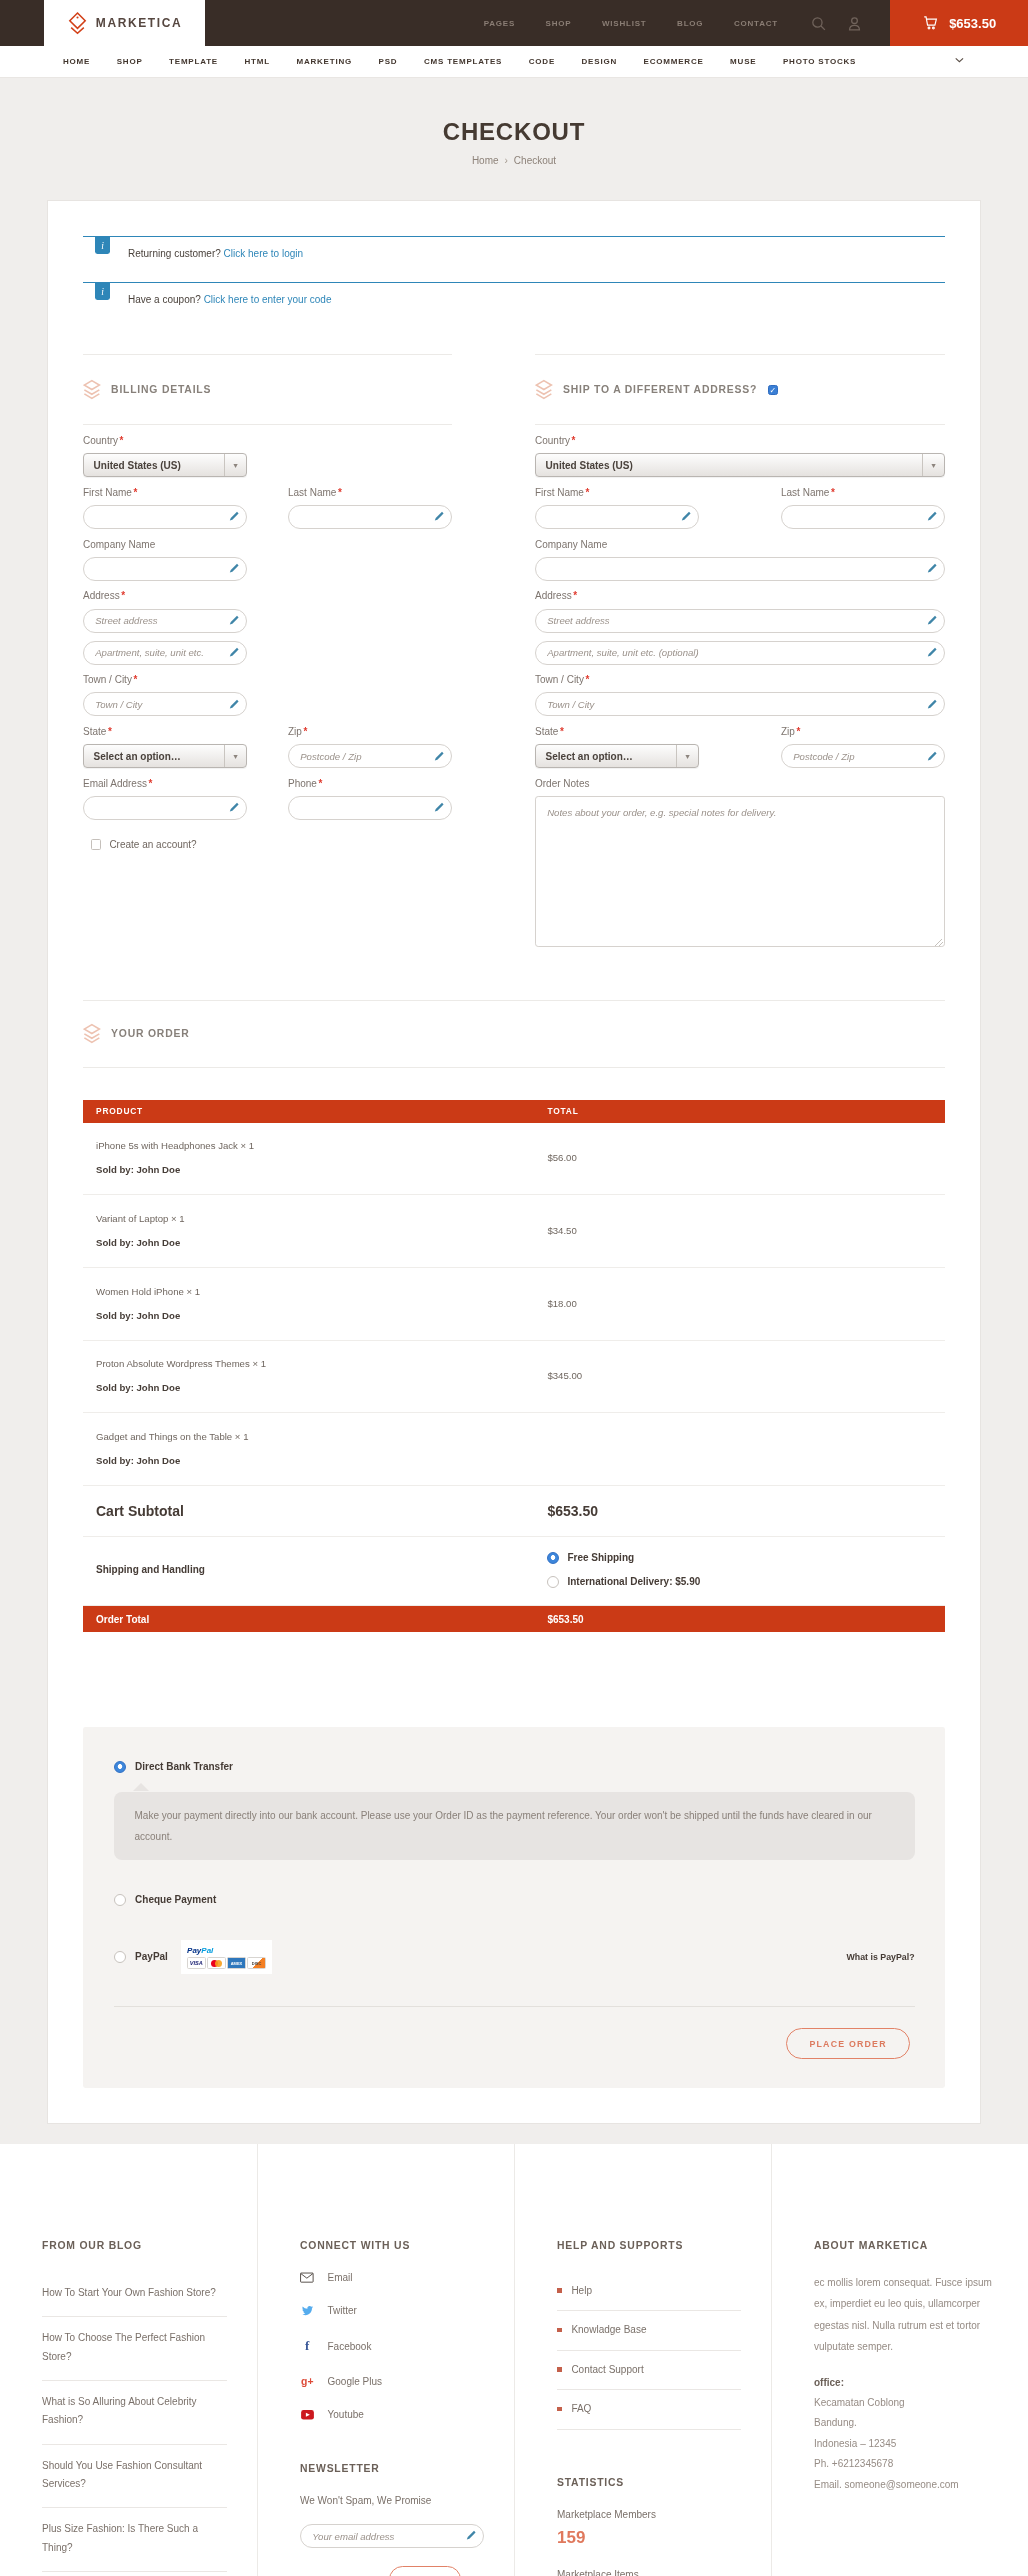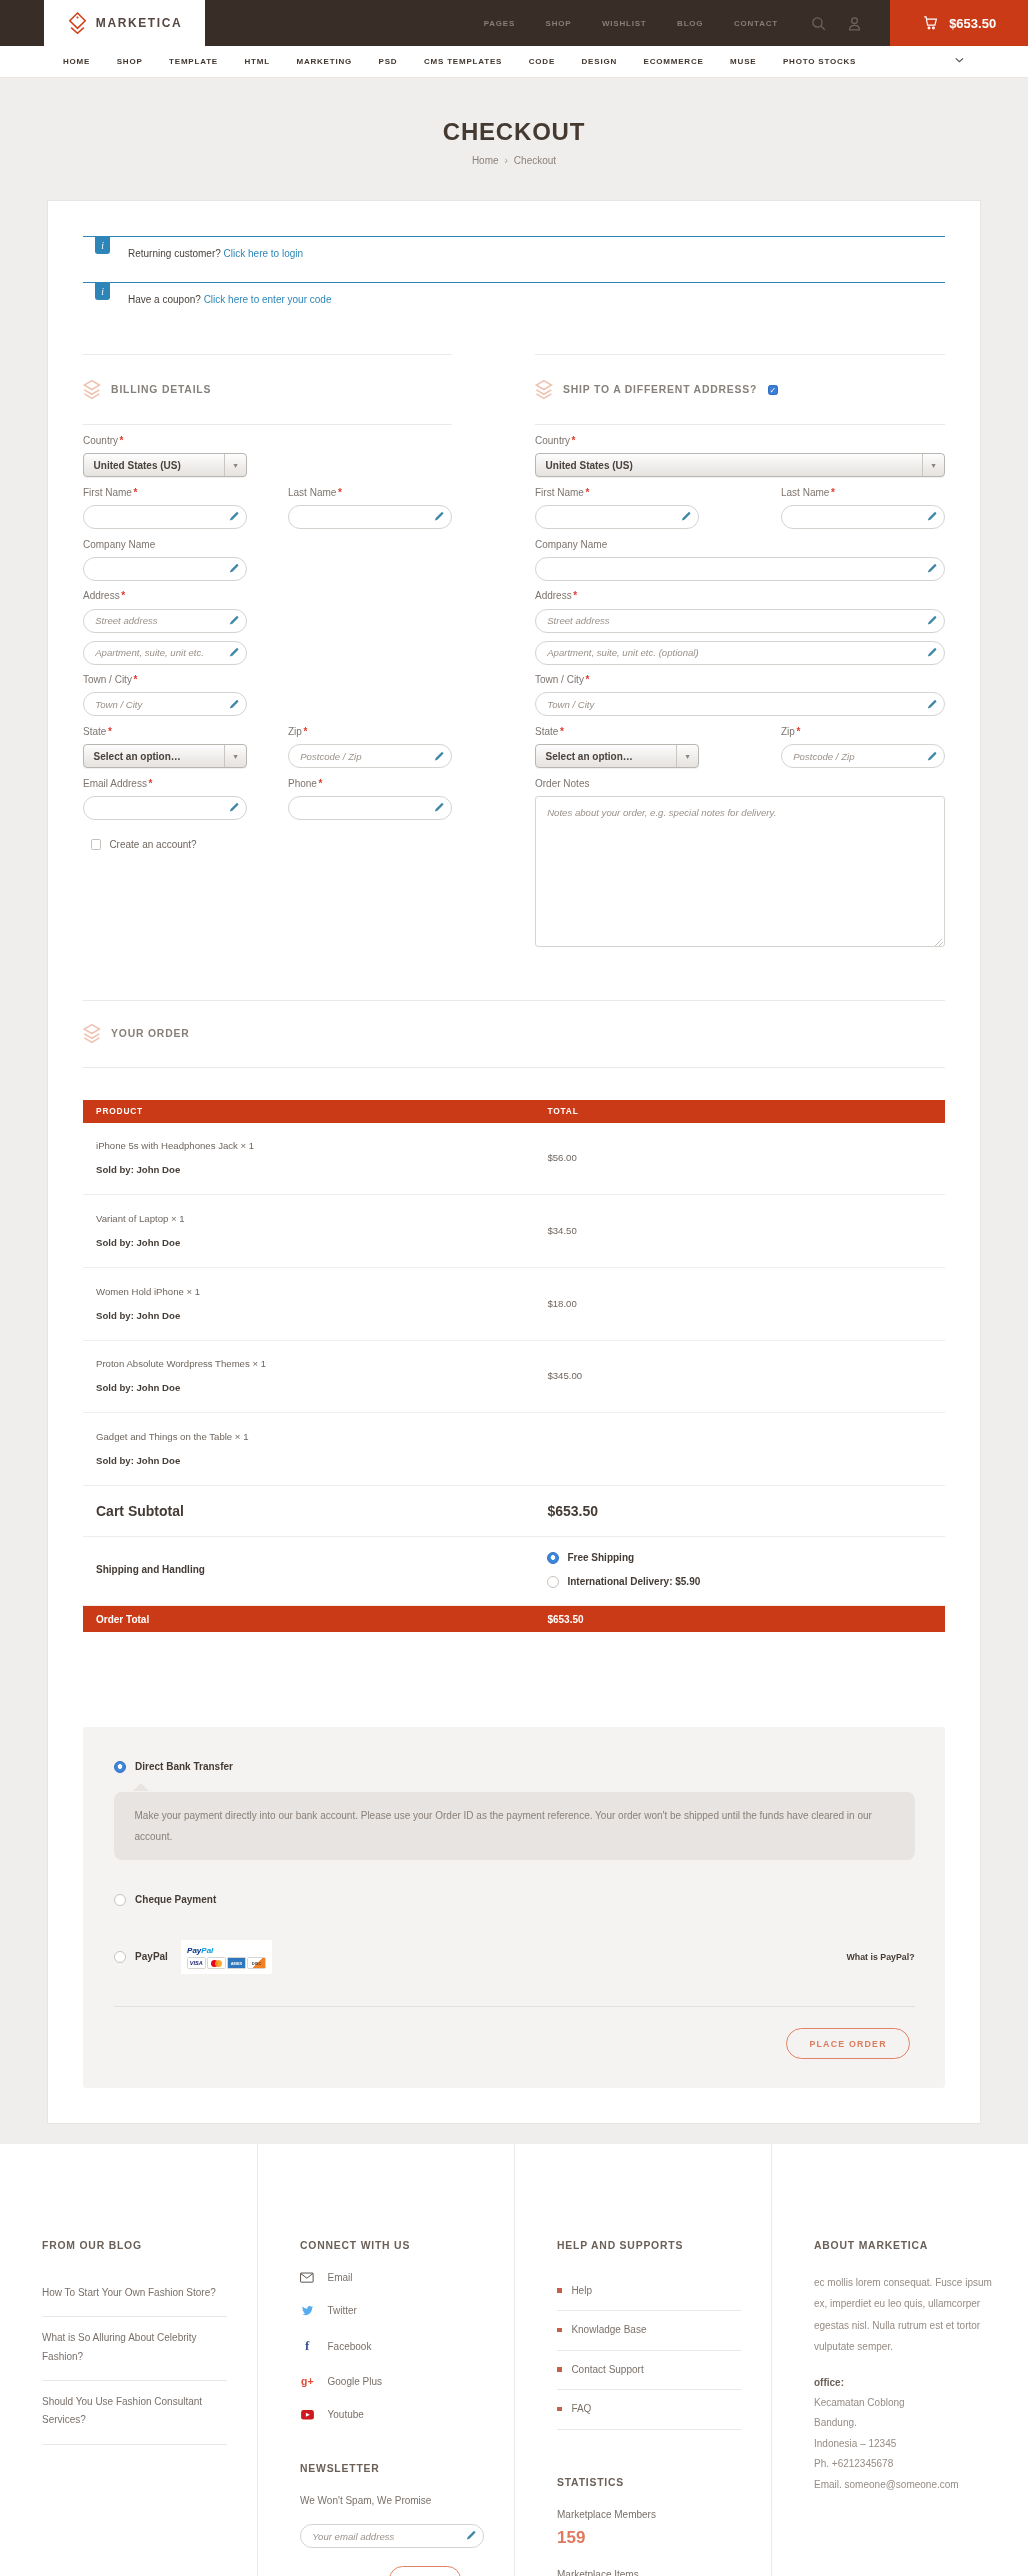--- a/index.html
+++ b/index.html
@@ -537,22 +537,24 @@
       <button class="pill-btn">PLACE ORDER</button>
     </div>
   </section>
 </main>
 
 <footer class="footer">
 
   <div class="fcol4">
     <h4 class="fhead">FROM OUR BLOG</h4>
     <div class="blog-item">How To Start Your Own Fashion Store?</div>
+    <div class="blog-item">How To Choose The Perfect Fashion Store?</div>
     <div class="blog-item">What is So Alluring About Celebrity Fashion?</div>
     <div class="blog-item">Should You Use Fashion Consultant Services?</div>
+    <div class="blog-item">Plus Size Fashion: Is There Such a Thing?</div>
   </div>
 
   <div class="fcol4">
     <h4 class="fhead">CONNECT WITH US</h4>
     <div class="soc-row">
       <span class="soc-ico">
           <svg width="13.7" height="11.2" viewBox="0 0 24 18" fill="none" stroke="#4a423c" stroke-width="1.6">
             <rect x="1" y="1" width="22" height="16" rx="1"></rect>
             <path d="M1.5 2 L12 10 L22.5 2"></path>
           </svg>

